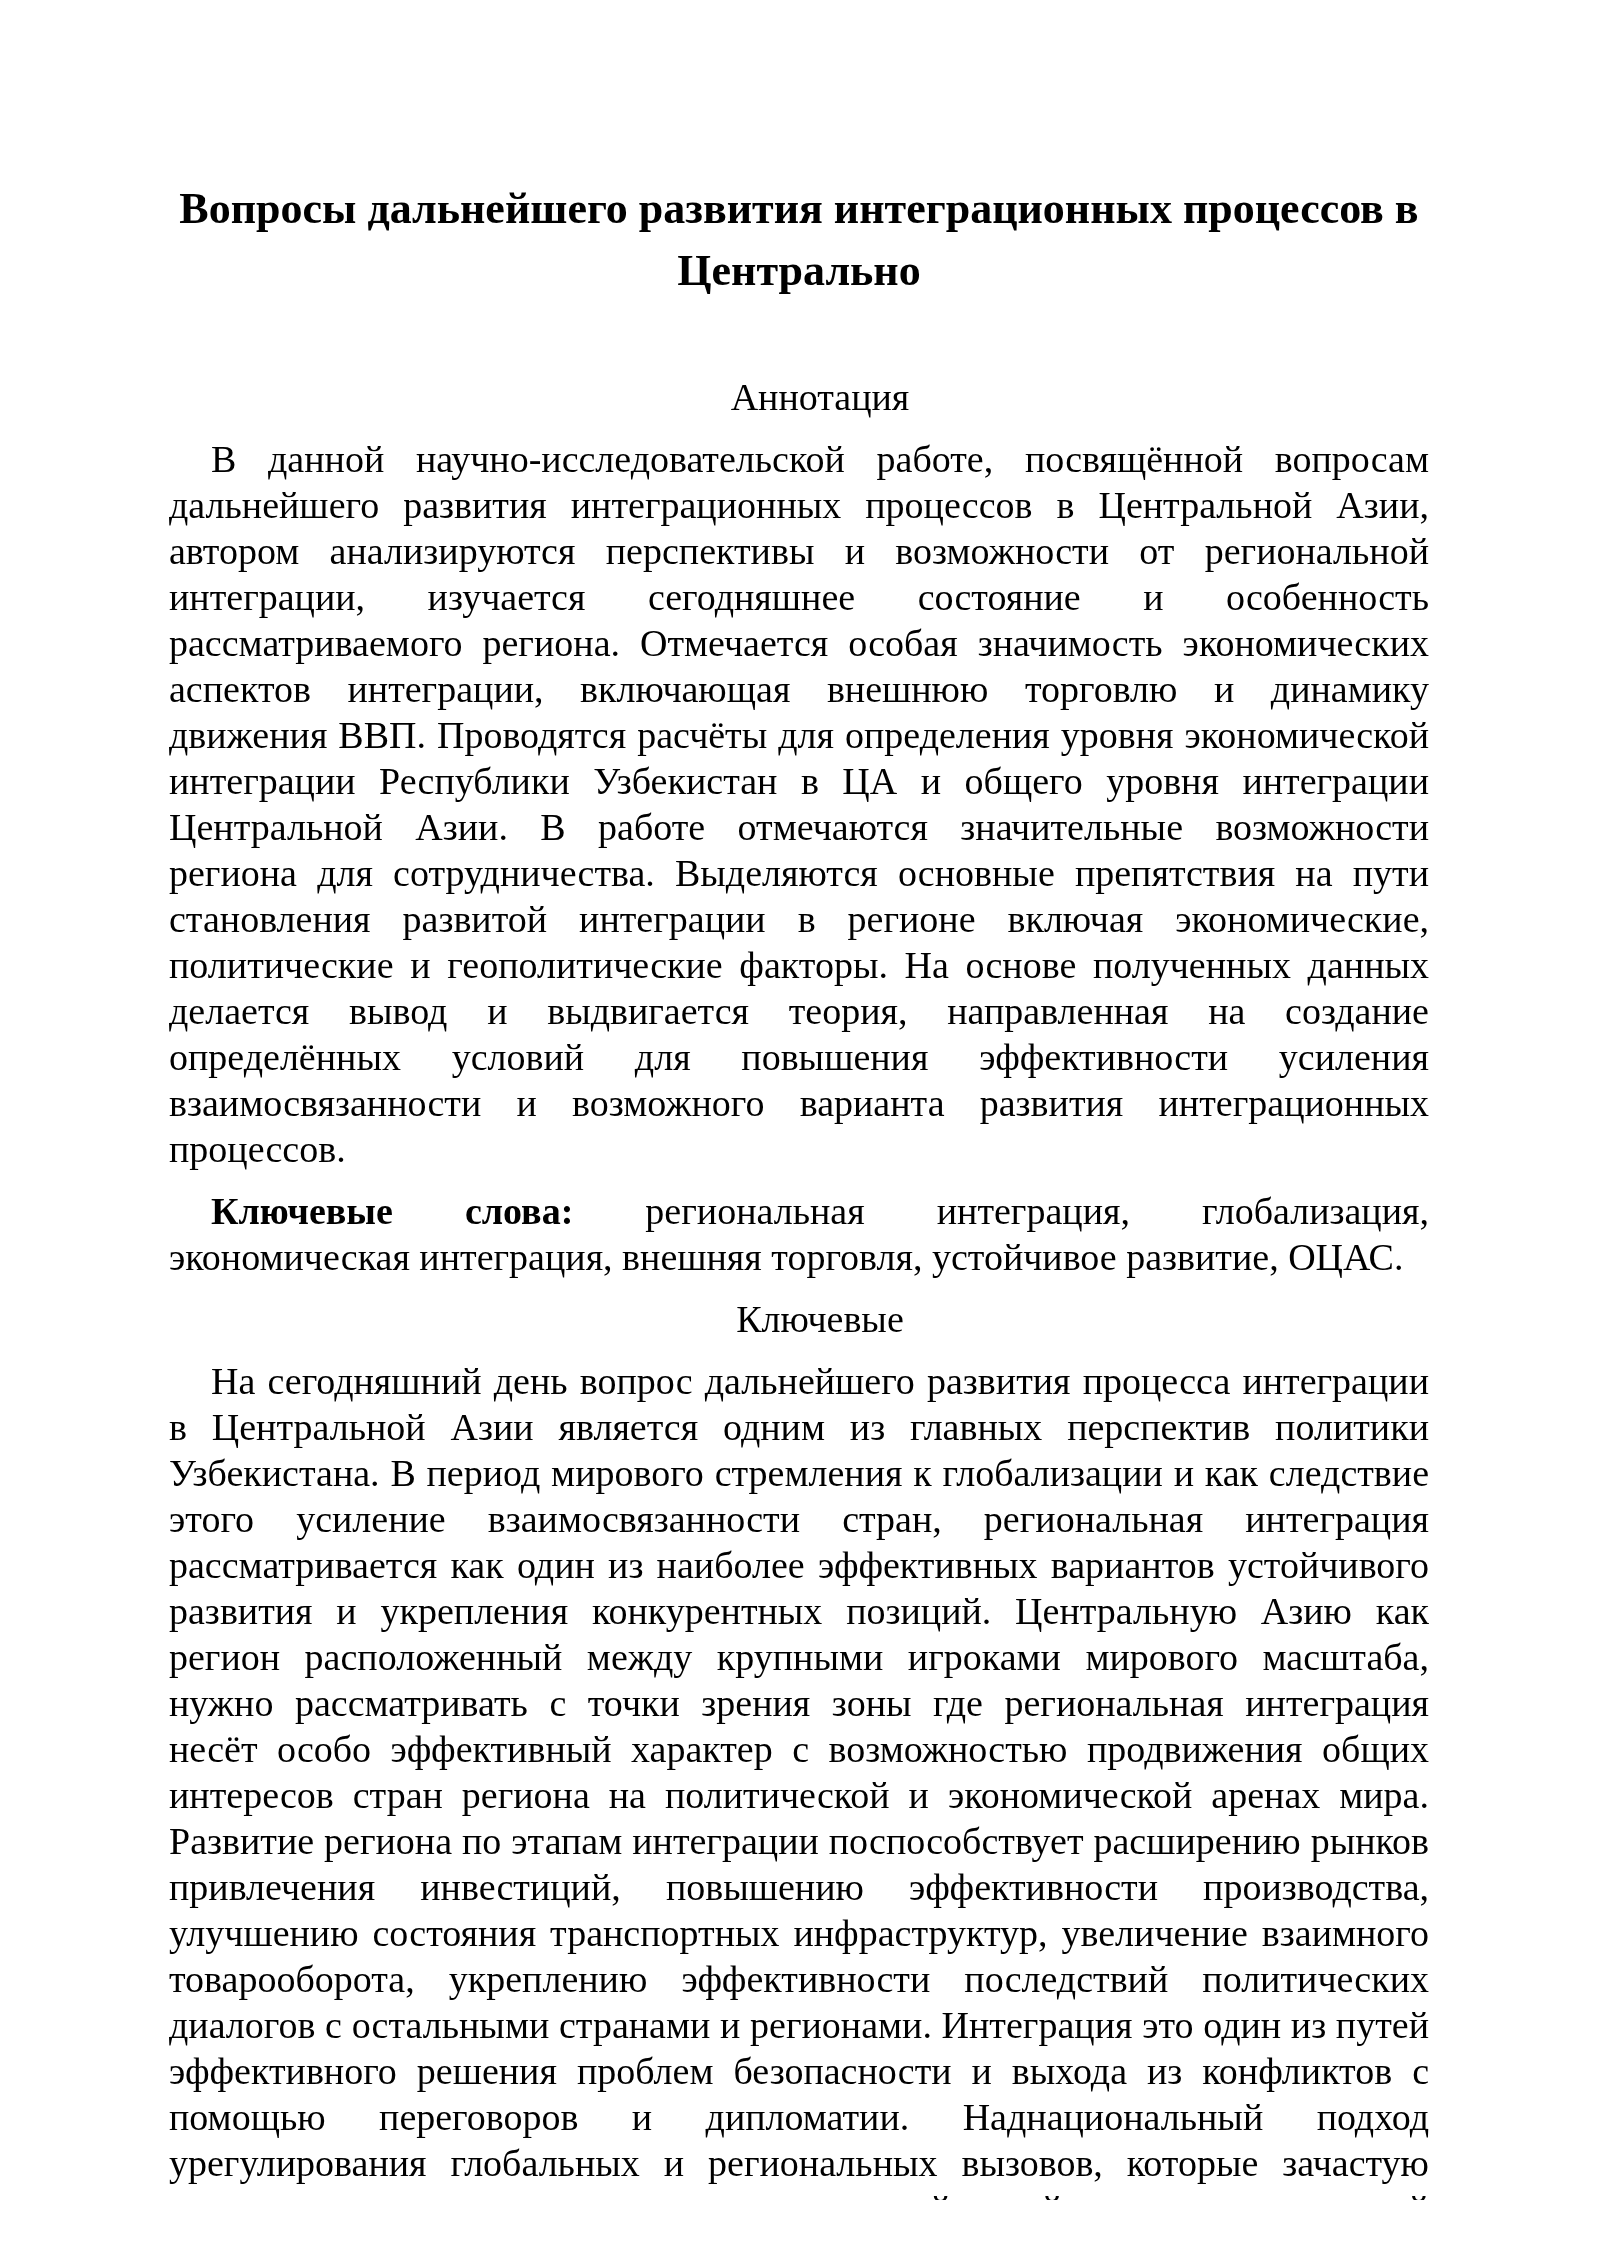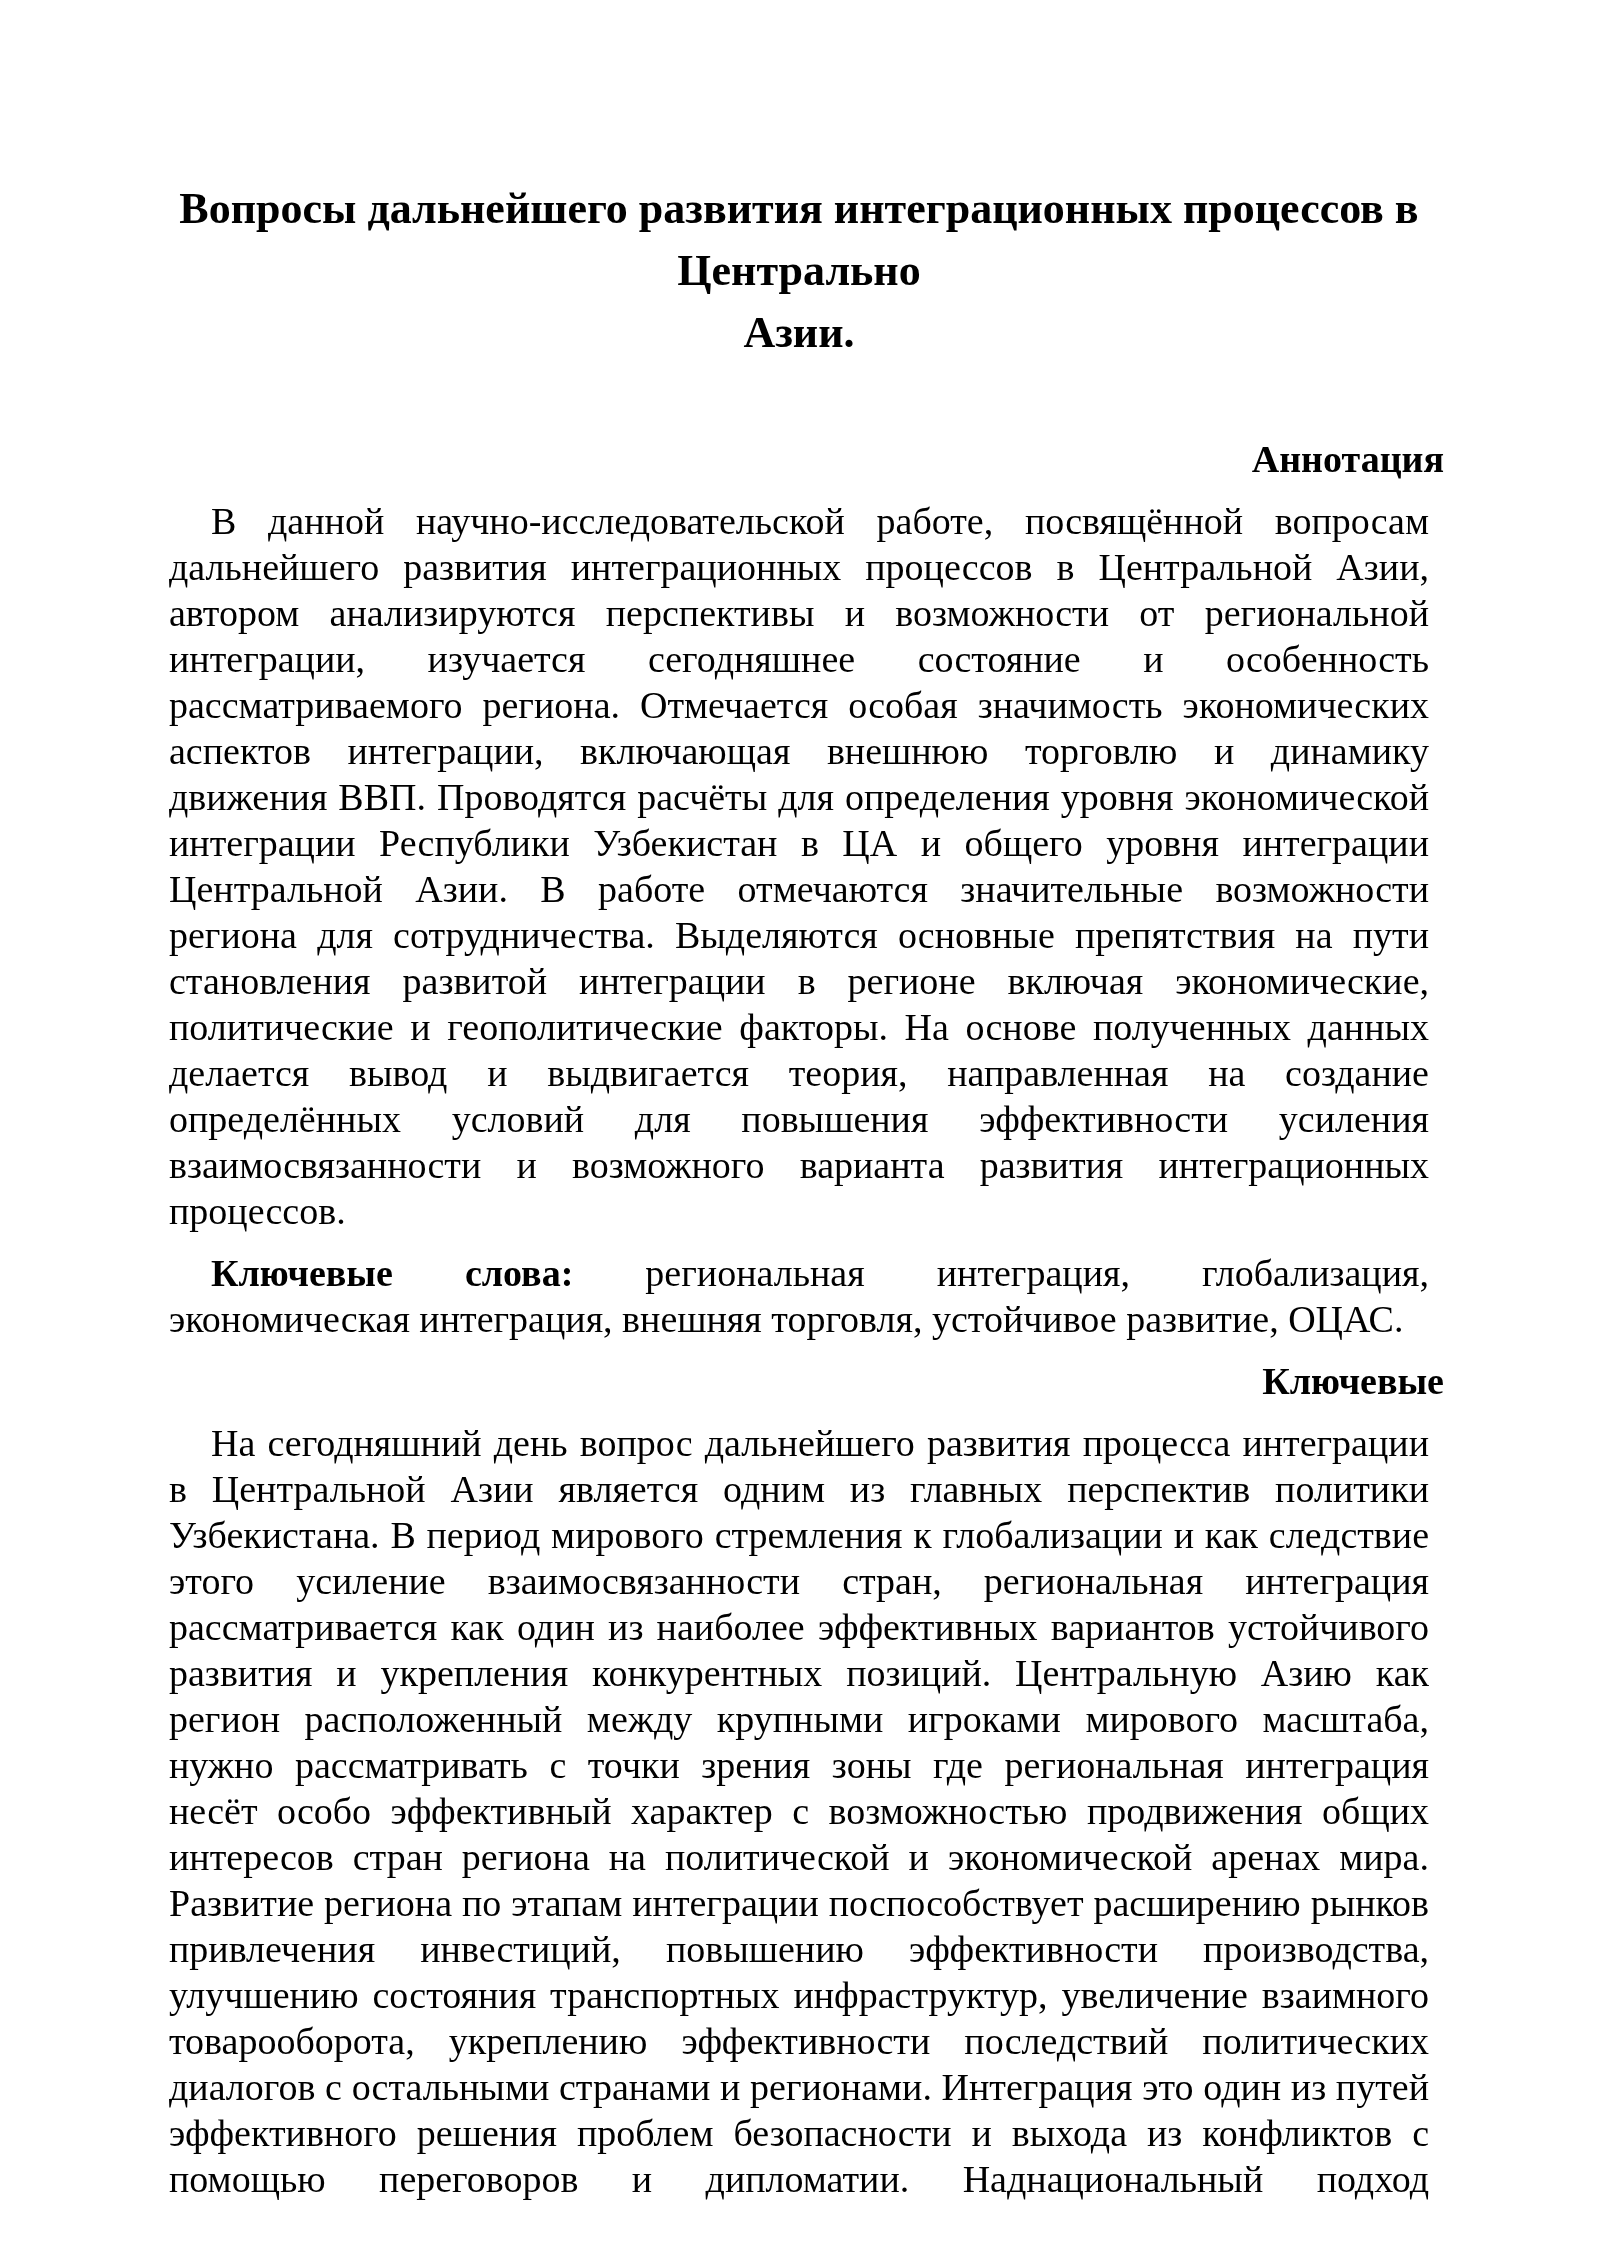--- a/index.html
+++ b/index.html
@@ -33,38 +33,37 @@
       font-size: 38px;
       line-height: 46px;
     }
     .para {
       margin: 16px;
       text-align: justify;
       text-indent: 42px;
       hyphens: none;
     }
     .heading {
-      margin: 1px;
-      font-weight: bold;
-      text-align: right;
+      margin: 10px;
+      font-weight: normal;
+      text-align: center;
       text-indent: 42px;
     }
     .inline-bold {
       font-weight: bold;
     }
   </style>
 </head>
 <body>
 
 <div class="page">
   <div class="content">
 
     <div class="doc-title">
       <div>Вопросы дальнейшего развития интеграционных процессов в Центрально</div>
-      <div>Азии.</div>
     </div>
 
     <div class="body-text">
 
       <p class="heading">Аннотация</p>
 
       <p class="para">В данной научно-исследовательской работе, посвящённой вопросам дальнейшего развития интеграционных процессов в Центральной Азии, автором анализируются перспективы и возможности от региональной интеграции, изучается сегодняшнее состояние и особенность рассматриваемого региона. Отмечается особая значимость экономических аспектов интеграции, включающая внешнюю торговлю и динамику движения ВВП. Проводятся расчёты для определения уровня экономической интеграции Республики Узбекистан в ЦА и общего уровня интеграции Центральной Азии. В работе отмечаются значительные возможности региона для сотрудничества. Выделяются основные препятствия на пути становления развитой интеграции в регионе включая экономические, политические и геополитические факторы. На основе полученных данных делается вывод и выдвигается теория, направленная на создание определённых условий для повышения эффективности усиления взаимосвязанности и возможного варианта развития интеграционных процессов.</p>
 
       <p class="para"><span class="inline-bold">Ключевые слова:</span><span> региональная интеграция, глобализация, экономическая интеграция, внешняя торговля, устойчивое развитие, ОЦАС.</span></p>
 

